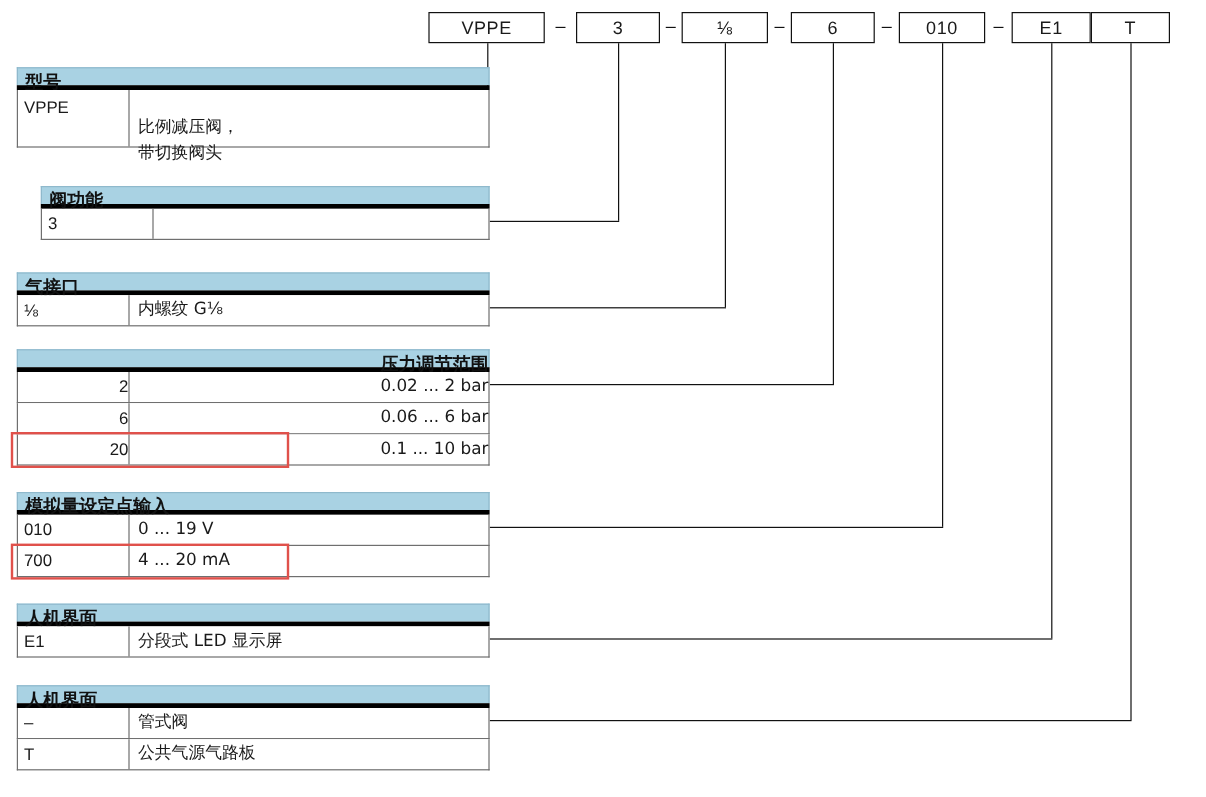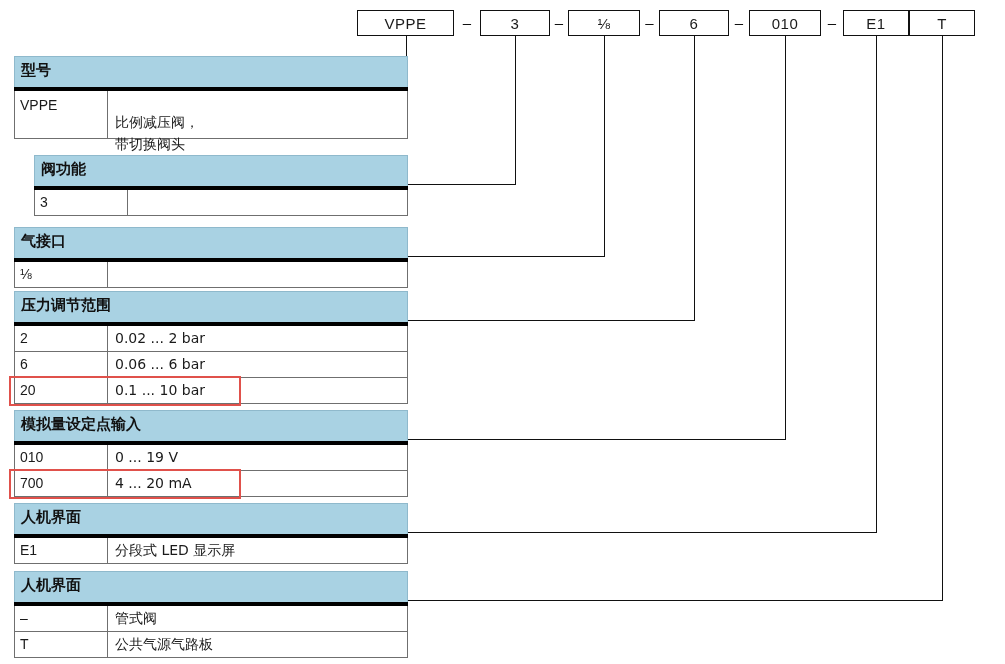--- a/index.html
+++ b/index.html
@@ -56,28 +56,28 @@
   .block {
     position: absolute;
     left: 14px;
     width: 394px;
     box-sizing: border-box;
   }
   .block-header {
     background: #a9d2e3;
     border: 1px solid #8fb9cc;
     border-bottom: none;
-    height: 31px;
+    height: 15px;
     line-height: 25px;
     padding-left: 6px;
     font-size: 15px;
     font-weight: bold;
     color: #111;
     box-sizing: border-box;
-    font-family: Liberation Sans, sans-serif;
+    font-family: Liberation Serif, serif;
   }
   .header-rule {
     height: 4px;
     background: #000;
   }
   .block-row {
     display: flex;
     height: 26px;
     border-left: 1px solid #6f6f6f;
     border-right: 1px solid #6f6f6f;
@@ -168,23 +168,24 @@
       <div class="header-rule"></div>
       <div class="block-row">
         <div class="cell-code">3</div>
       </div>
     </div>
     <div class="block" style="top: 227px;">
       <div class="block-header">气接口</div>
       <div class="header-rule"></div>
       <div class="block-row">
         <div class="cell-code">⅛</div>
-      </div>
-    </div>
-    <div class="block" style="top: 291px;">
+        <div class="cell-desc">内螺纹 G⅛</div>
+      </div>
+    </div>
+    <div class="block" style="top: 291px; text-align: right;">
       <div class="block-header">压力调节范围</div>
       <div class="header-rule"></div>
       <div class="block-row">
         <div class="cell-code">2</div>
         <div class="cell-desc">0.02 ... 2 bar</div>
       </div>
       <div class="block-row">
         <div class="cell-code">6</div>
         <div class="cell-desc">0.06 ... 6 bar</div>
       </div>

